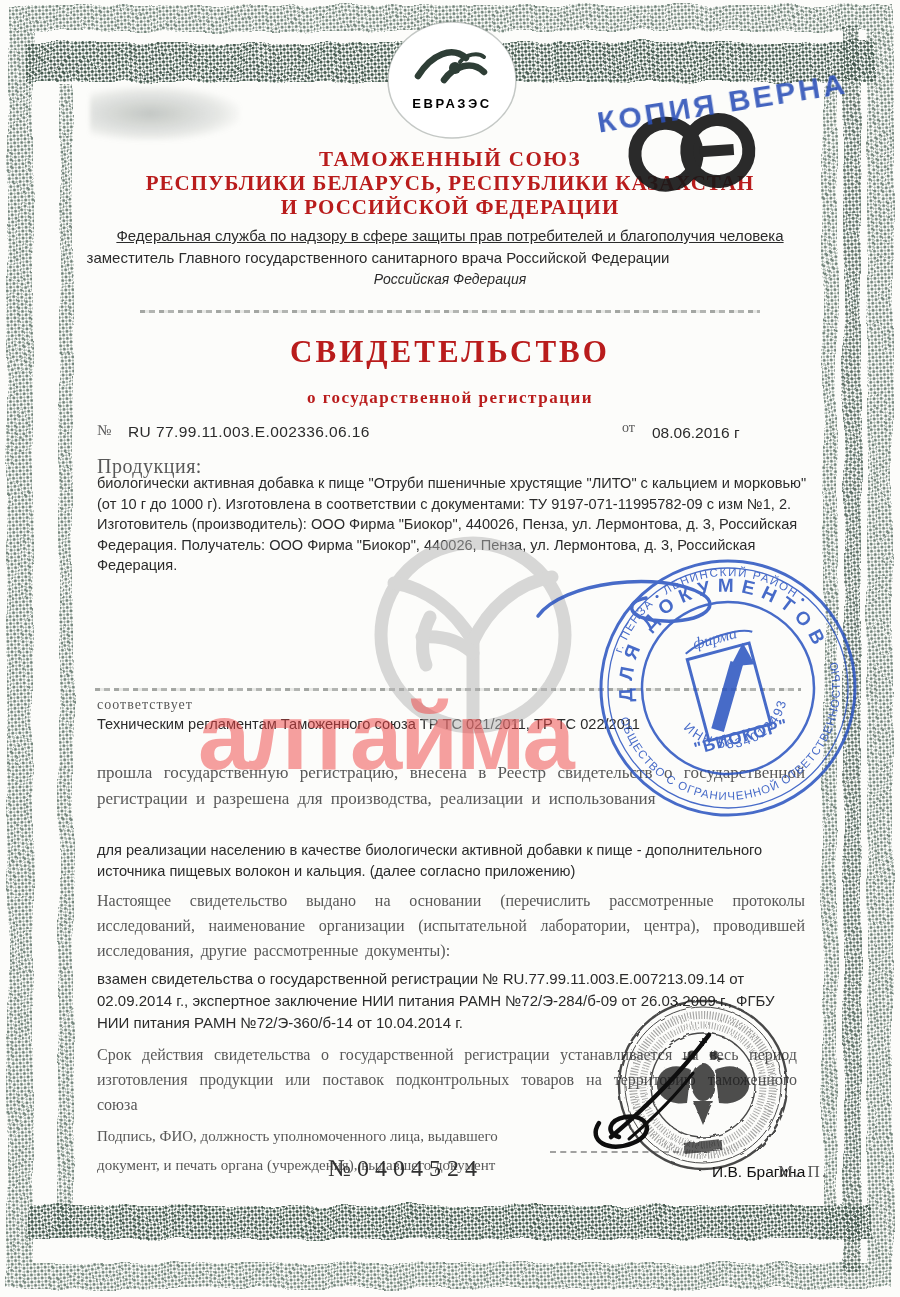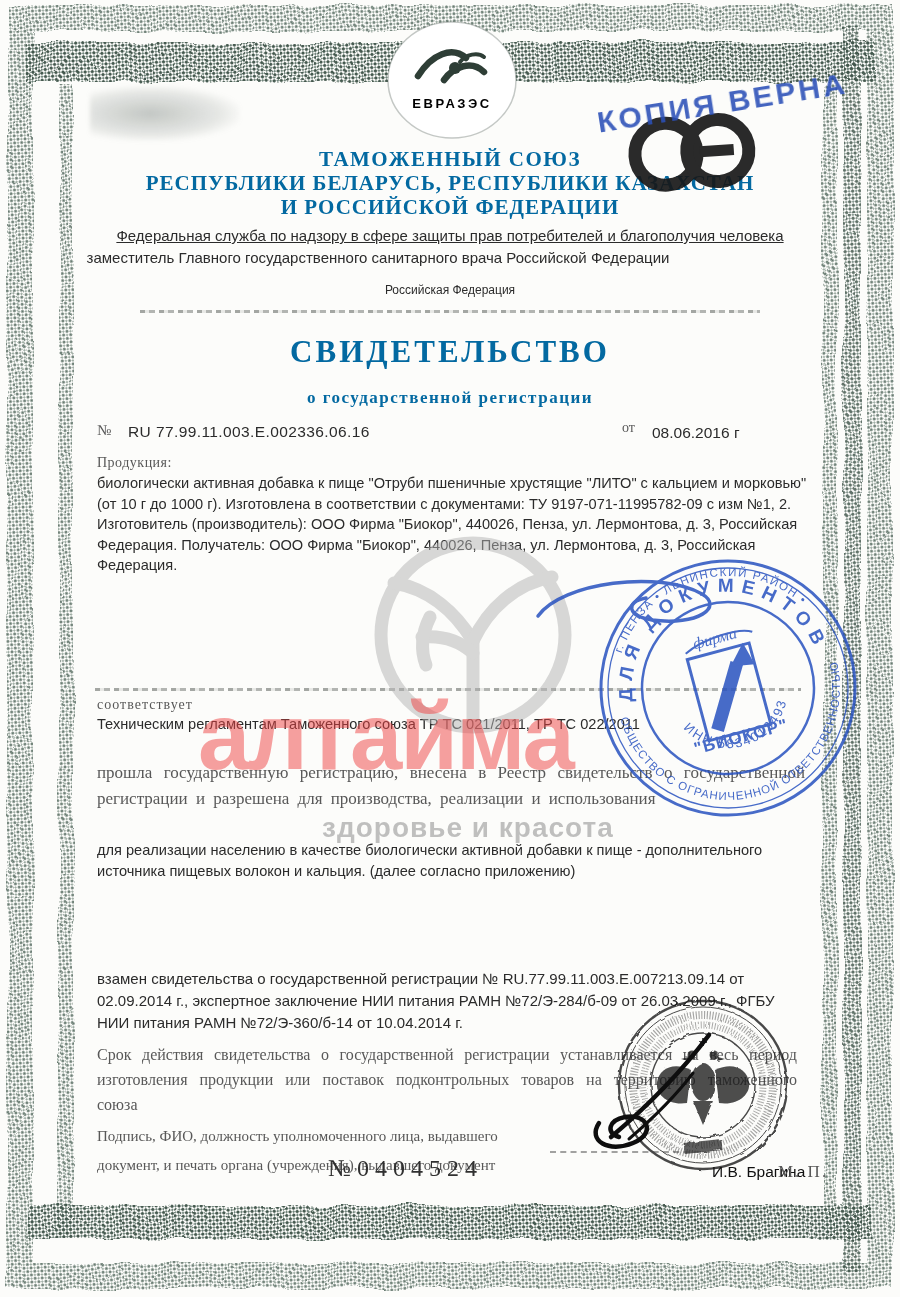--- a/index.html
+++ b/index.html
@@ -5,21 +5,21 @@
   html,body{margin:0;padding:0;background:#e8e8e6;}
   .page{position:relative;width:900px;height:1297px;background:#fcfcfa;overflow:hidden;
         font-family:"Liberation Sans",sans-serif;}
   .abs{position:absolute;}
   .ser{font-family:"Liberation Serif",serif;}
   .sans{font-family:"Liberation Sans",sans-serif;}
   .center{text-align:center;}
   .just{text-align:justify;}
   .faded{color:#585858;filter:blur(.35px);}
   .ink{color:#2b2b2b;}
-  .hdr{color:#0369a1;font-weight:bold;filter:blur(.25px);}
+  .hdr{color:#b91c1c;font-weight:bold;filter:blur(.25px);}
   .blurline{height:3px;background:repeating-linear-gradient(90deg,rgba(90,95,90,.55) 0 5px,rgba(120,125,120,.15) 5px 9px,rgba(90,95,90,.45) 9px 15px,transparent 15px 19px);filter:blur(.7px);}
   .smudge{background:radial-gradient(ellipse at 40% 50%,rgba(110,120,115,.4),rgba(110,120,115,.15) 55%,transparent 75%);filter:blur(2px);}
   .wm-brand{font-weight:bold;color:#ef4444;opacity:.5;letter-spacing:-2px;line-height:1;}
   .wm-tag{color:#9b9b9b;opacity:.62;letter-spacing:1px;font-weight:bold;}
   .copystamp{font-weight:bold;letter-spacing:3px;transform:rotate(-9deg);opacity:.88;filter:blur(.3px);}
   .docnum{letter-spacing:6px;color:#303030;filter:blur(.35px);}
 </style>
 </head>
 <body>
 
@@ -71,33 +71,33 @@
   <div class="abs sans copystamp" style="left:596px;top:86px;font-size:30px;z-index:5;color:#2b50b8;">КОПИЯ ВЕРНА</div>
 
   <div class="abs sans center" style="left:400px;top:96px;width:104px;font-size:13px;font-weight:bold;letter-spacing:2.5px;color:#000000;z-index:3;">ЕВРАЗЭС</div>
 
   <div class="abs ser hdr center" style="left:100px;top:147px;width:700px;font-size:21px;letter-spacing:1.5px;z-index:3;">ТАМОЖЕННЫЙ СОЮЗ</div>
   <div class="abs ser hdr center" style="left:70px;top:171px;width:760px;font-size:21px;letter-spacing:1px;z-index:3;">РЕСПУБЛИКИ БЕЛАРУСЬ, РЕСПУБЛИКИ КАЗАХСТАН</div>
   <div class="abs ser hdr center" style="left:100px;top:195px;width:700px;font-size:21px;letter-spacing:1px;z-index:3;">И РОССИЙСКОЙ ФЕДЕРАЦИИ</div>
 
   <div class="abs sans ink center" style="left:70px;top:227px;width:760px;font-size:15px;z-index:3;text-decoration:underline;">Федеральная служба по надзору в сфере защиты прав потребителей и благополучия человека</div>
   <div class="abs sans ink center" style="left:70px;top:249px;width:616px;font-size:15px;z-index:3;">заместитель Главного государственного санитарного врача Российской Федерации</div>
-  <div class="abs sans ink center" style="left:70px;top:283px;width:760px;font-size:12px;z-index:3;">Российская Федерация</div>
+  <div class="abs sans ink center" style="left:70px;top:271px;width:760px;font-size:14px;z-index:3;font-style:italic;">Российская Федерация</div>
 
   <div class="abs blurline" style="left:140px;top:310px;width:620px;z-index:3;"></div>
 
   <div class="abs ser hdr center" style="left:100px;top:334px;width:700px;font-size:31px;letter-spacing:3px;z-index:3;">СВИДЕТЕЛЬСТВО</div>
   <div class="abs ser hdr center" style="left:100px;top:388px;width:700px;font-size:17px;letter-spacing:1.5px;z-index:3;">о государственной регистрации</div>
 
   <div class="abs ser faded" style="left:97px;top:422px;font-size:15px;z-index:3;">№</div>
   <div class="abs sans ink" style="left:128px;top:423px;font-size:15.5px;letter-spacing:.4px;z-index:3;">RU 77.99.11.003.Е.002336.06.16</div>
   <div class="abs ser faded" style="left:622px;top:420px;font-size:14px;z-index:3;">от</div>
   <div class="abs sans ink" style="left:652px;top:424px;font-size:15.5px;z-index:3;">08.06.2016 г</div>
 
-  <div class="abs ser faded" style="left:97px;top:455px;font-size:14px;letter-spacing:.5px;z-index:3;">Продукция:</div>
+  <div class="abs ser faded" style="left:97px;top:455px;font-size:20px;letter-spacing:.5px;z-index:3;">Продукция:</div>
   <div class="abs sans ink" style="left:97px;top:473px;width:714px;font-size:14.6px;line-height:20.5px;z-index:3;">биологически активная добавка к пище "Отруби пшеничные хрустящие "ЛИТО" с кальцием и морковью" (от 10 г до 1000 г). Изготовлена в соответствии с документами: ТУ 9197-071-11995782-09 с изм №1, 2. Изготовитель (производитель): ООО Фирма "Биокор", 440026, Пенза, ул. Лермонтова, д. 3, Российская Федерация.  Получатель: ООО Фирма "Биокор", 440026, Пенза, ул. Лермонтова, д. 3, Российская Федерация.</div>
 
   <svg class="abs" style="left:360px;top:525px;z-index:4;opacity:.5;" width="230" height="225" viewBox="0 0 230 225">
     <g stroke="#b3b3b3" fill="none" stroke-width="13" stroke-linecap="round">
       <circle cx="113" cy="110" r="92"></circle>
       <path d="M113 196 L113 110"></path>
       <path d="M113 116 C96 88 70 64 34 58"></path>
       <path d="M113 116 C128 84 156 58 192 52"></path>
       <path d="M113 128 C100 116 84 110 62 112"></path>
       <path d="M70 92 C62 108 60 124 66 140"></path>
@@ -106,22 +106,22 @@
 
   <div class="abs blurline" style="left:95px;top:688px;width:706px;z-index:3;"></div>
   <div class="abs ser faded" style="left:97px;top:697px;font-size:14px;letter-spacing:1px;z-index:3;">соответствует</div>
   <div class="abs sans ink" style="left:97px;top:716px;width:714px;font-size:14.6px;z-index:3;">Техническим регламентам Таможенного союза ТР ТС 021/2011, ТР ТС 022/2011</div>
 
   <div class="abs sans wm-brand" style="left:198px;top:690px;font-size:94px;z-index:5;">алтайма</div>
 
   <div class="abs ser faded just" style="left:97px;top:760px;width:708px;font-size:17px;line-height:26px;word-spacing:4px;z-index:3;">прошла государственную регистрацию, внесена в Реестр свидетельств о государственной регистрации и разрешена для производства, реализации и использования</div>
   <div class="abs sans ink" style="left:97px;top:840px;width:714px;font-size:14.6px;line-height:21px;z-index:3;">для реализации населению в качестве биологически активной добавки к пище - дополнительного источника пищевых волокон и кальция. (далее согласно приложению)</div>
 
-  <div class="abs sans wm-tag" style="left:322px;top:812px;font-size:28px;z-index:5;">здоровье и красота</div>
 
+  <div class="abs ser faded just" style="left:97px;top:888px;width:708px;font-size:16px;line-height:25px;word-spacing:3px;z-index:3;">Настоящее свидетельство выдано на основании (перечислить рассмотренные протоколы исследований, наименование организации (испытательной лаборатории, центра), проводившей исследования, другие рассмотренные документы):</div>
   <div class="abs sans ink" style="left:97px;top:968px;width:714px;font-size:15px;line-height:22px;z-index:3;">взамен свидетельства о государственной регистрации № RU.77.99.11.003.Е.007213.09.14 от 02.09.2014 г., экспертное заключение НИИ питания РАМН №72/Э-284/б-09 от 26.03.2009 г., ФГБУ НИИ питания РАМН №72/Э-360/б-14 от 10.04.2014 г.</div>
 
   <div class="abs ser faded just" style="left:97px;top:1042px;width:700px;font-size:16px;line-height:25px;word-spacing:3px;z-index:3;">Срок действия свидетельства о государственной регистрации устанавливается на весь период изготовления продукции или поставок подконтрольных товаров на территорию таможенного союза</div>
 
   <div class="abs ser faded" style="left:97px;top:1122px;width:458px;font-size:15px;line-height:29px;z-index:3;">Подпись, ФИО, должность уполномоченного лица, выдавшего документ, и печать органа (учреждения), выдавшего документ</div>
 
   <svg class="abs" style="left:510px;top:538px;z-index:6;opacity:.85;" width="380" height="310" viewBox="0 0 380 310">
     <defs>
       <path id="arcOT" d="M 106 150 A 112 112 0 1 1 330 150"></path>
       <path id="arcOB" d="M 106 150 A 112 112 0 0 0 330 150"></path>

